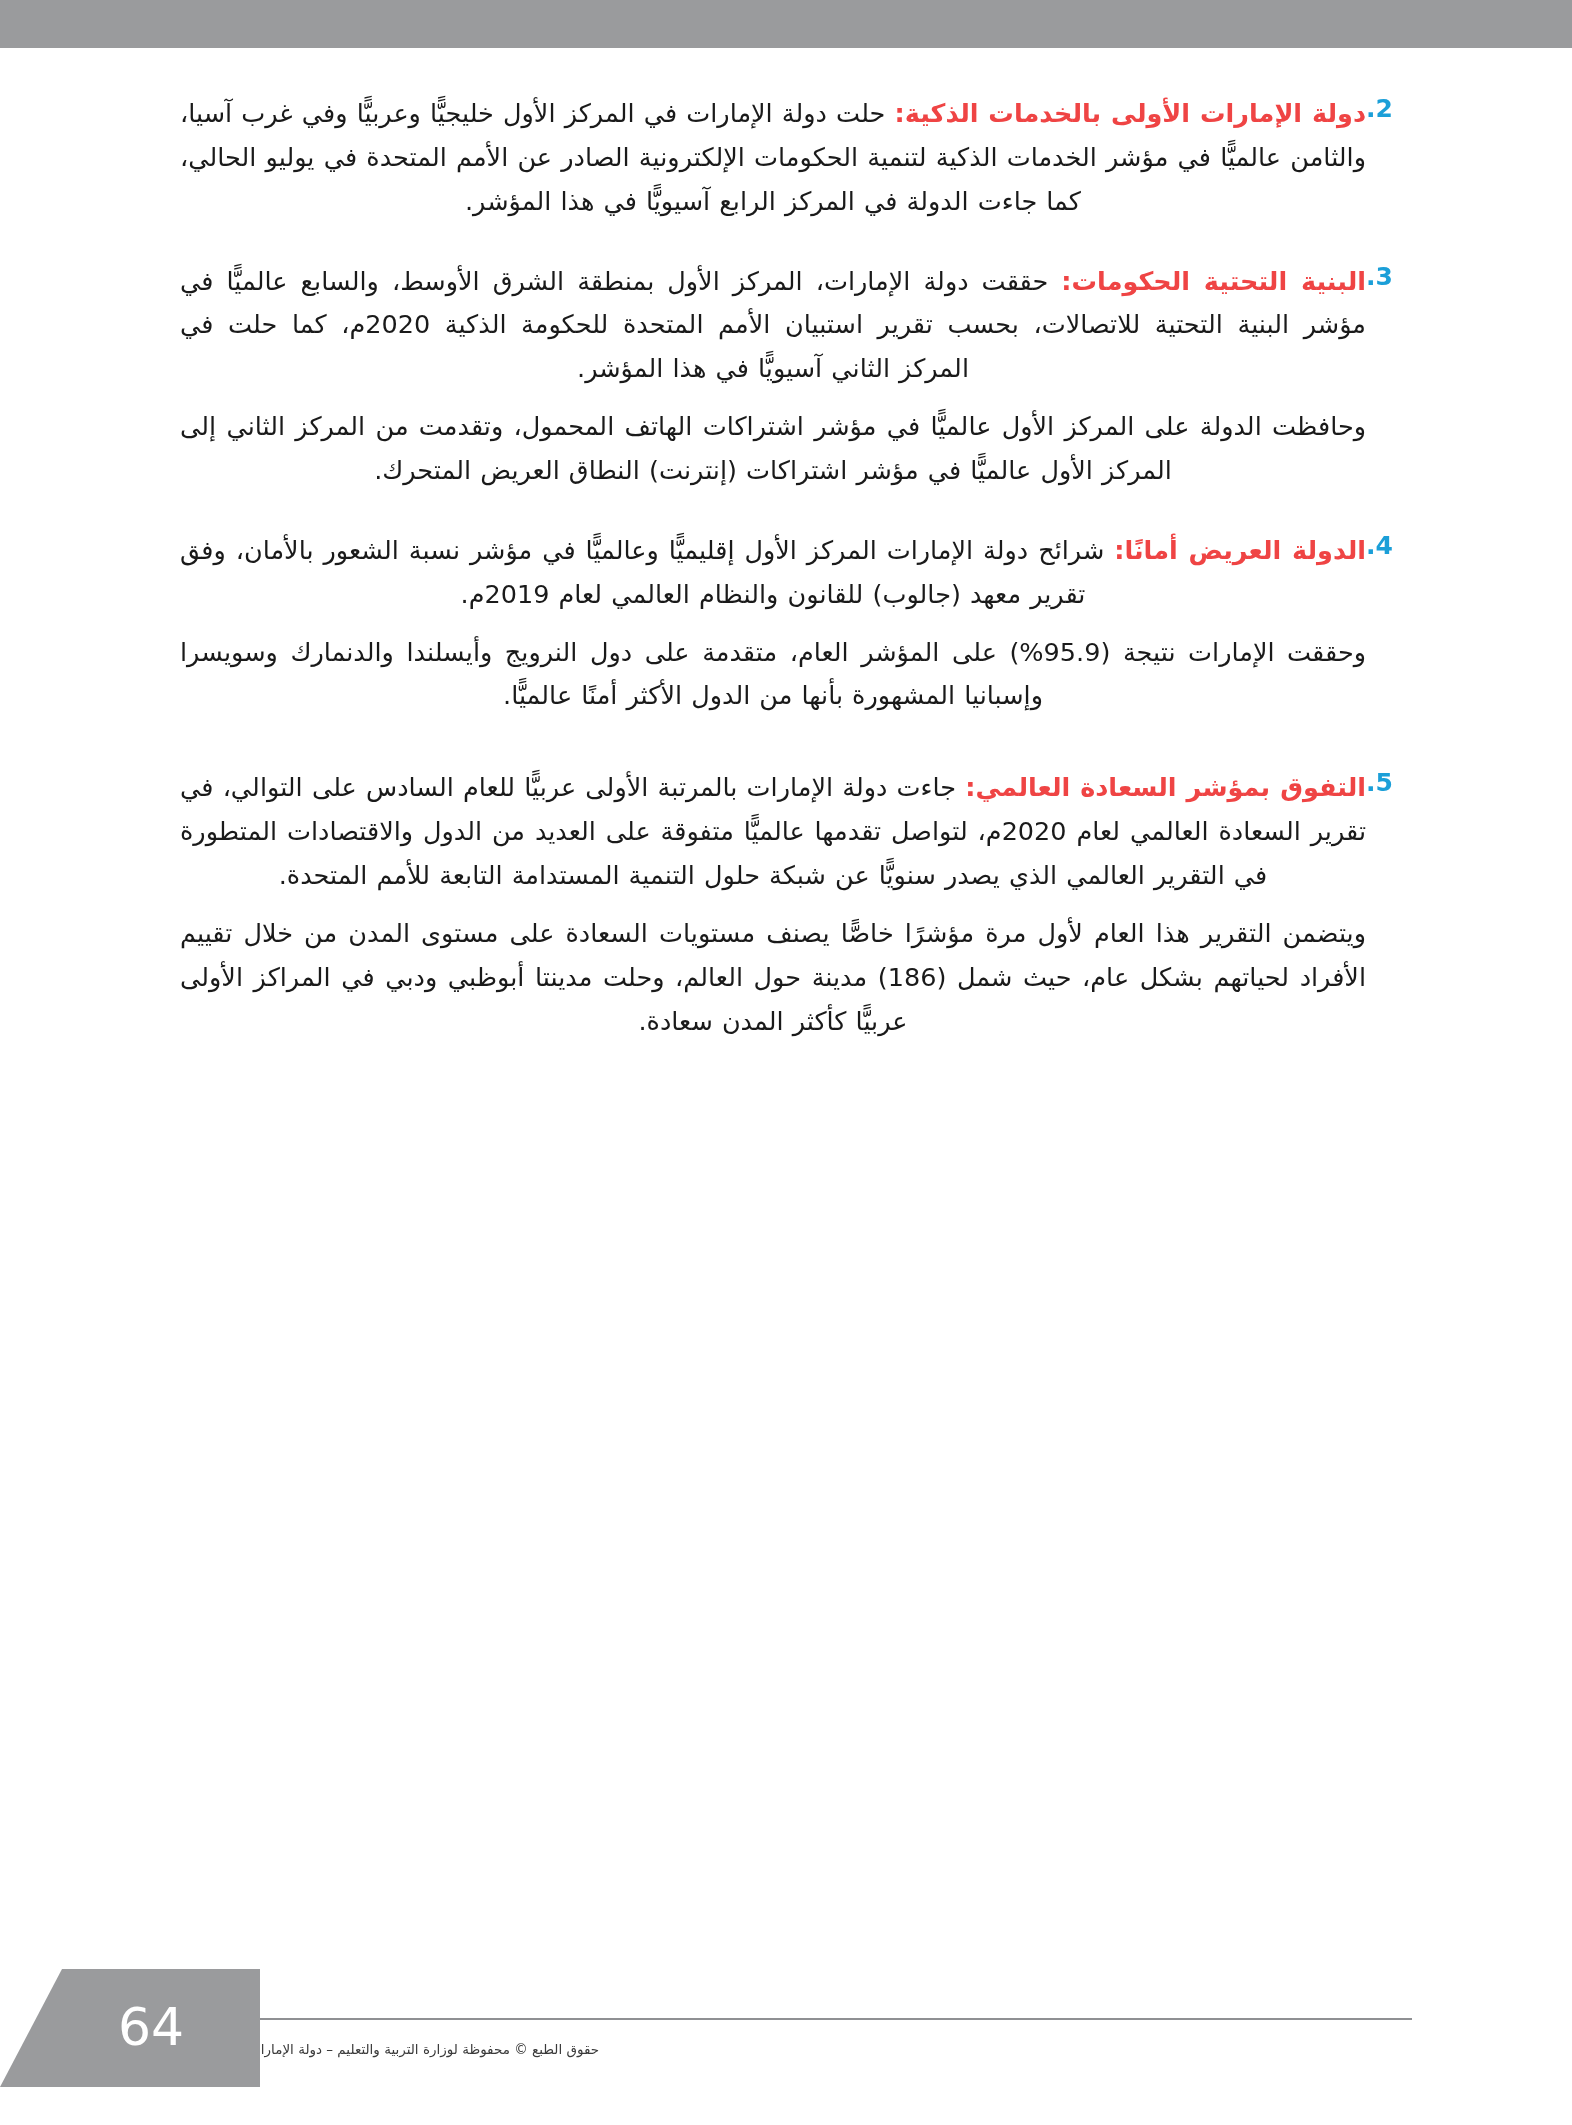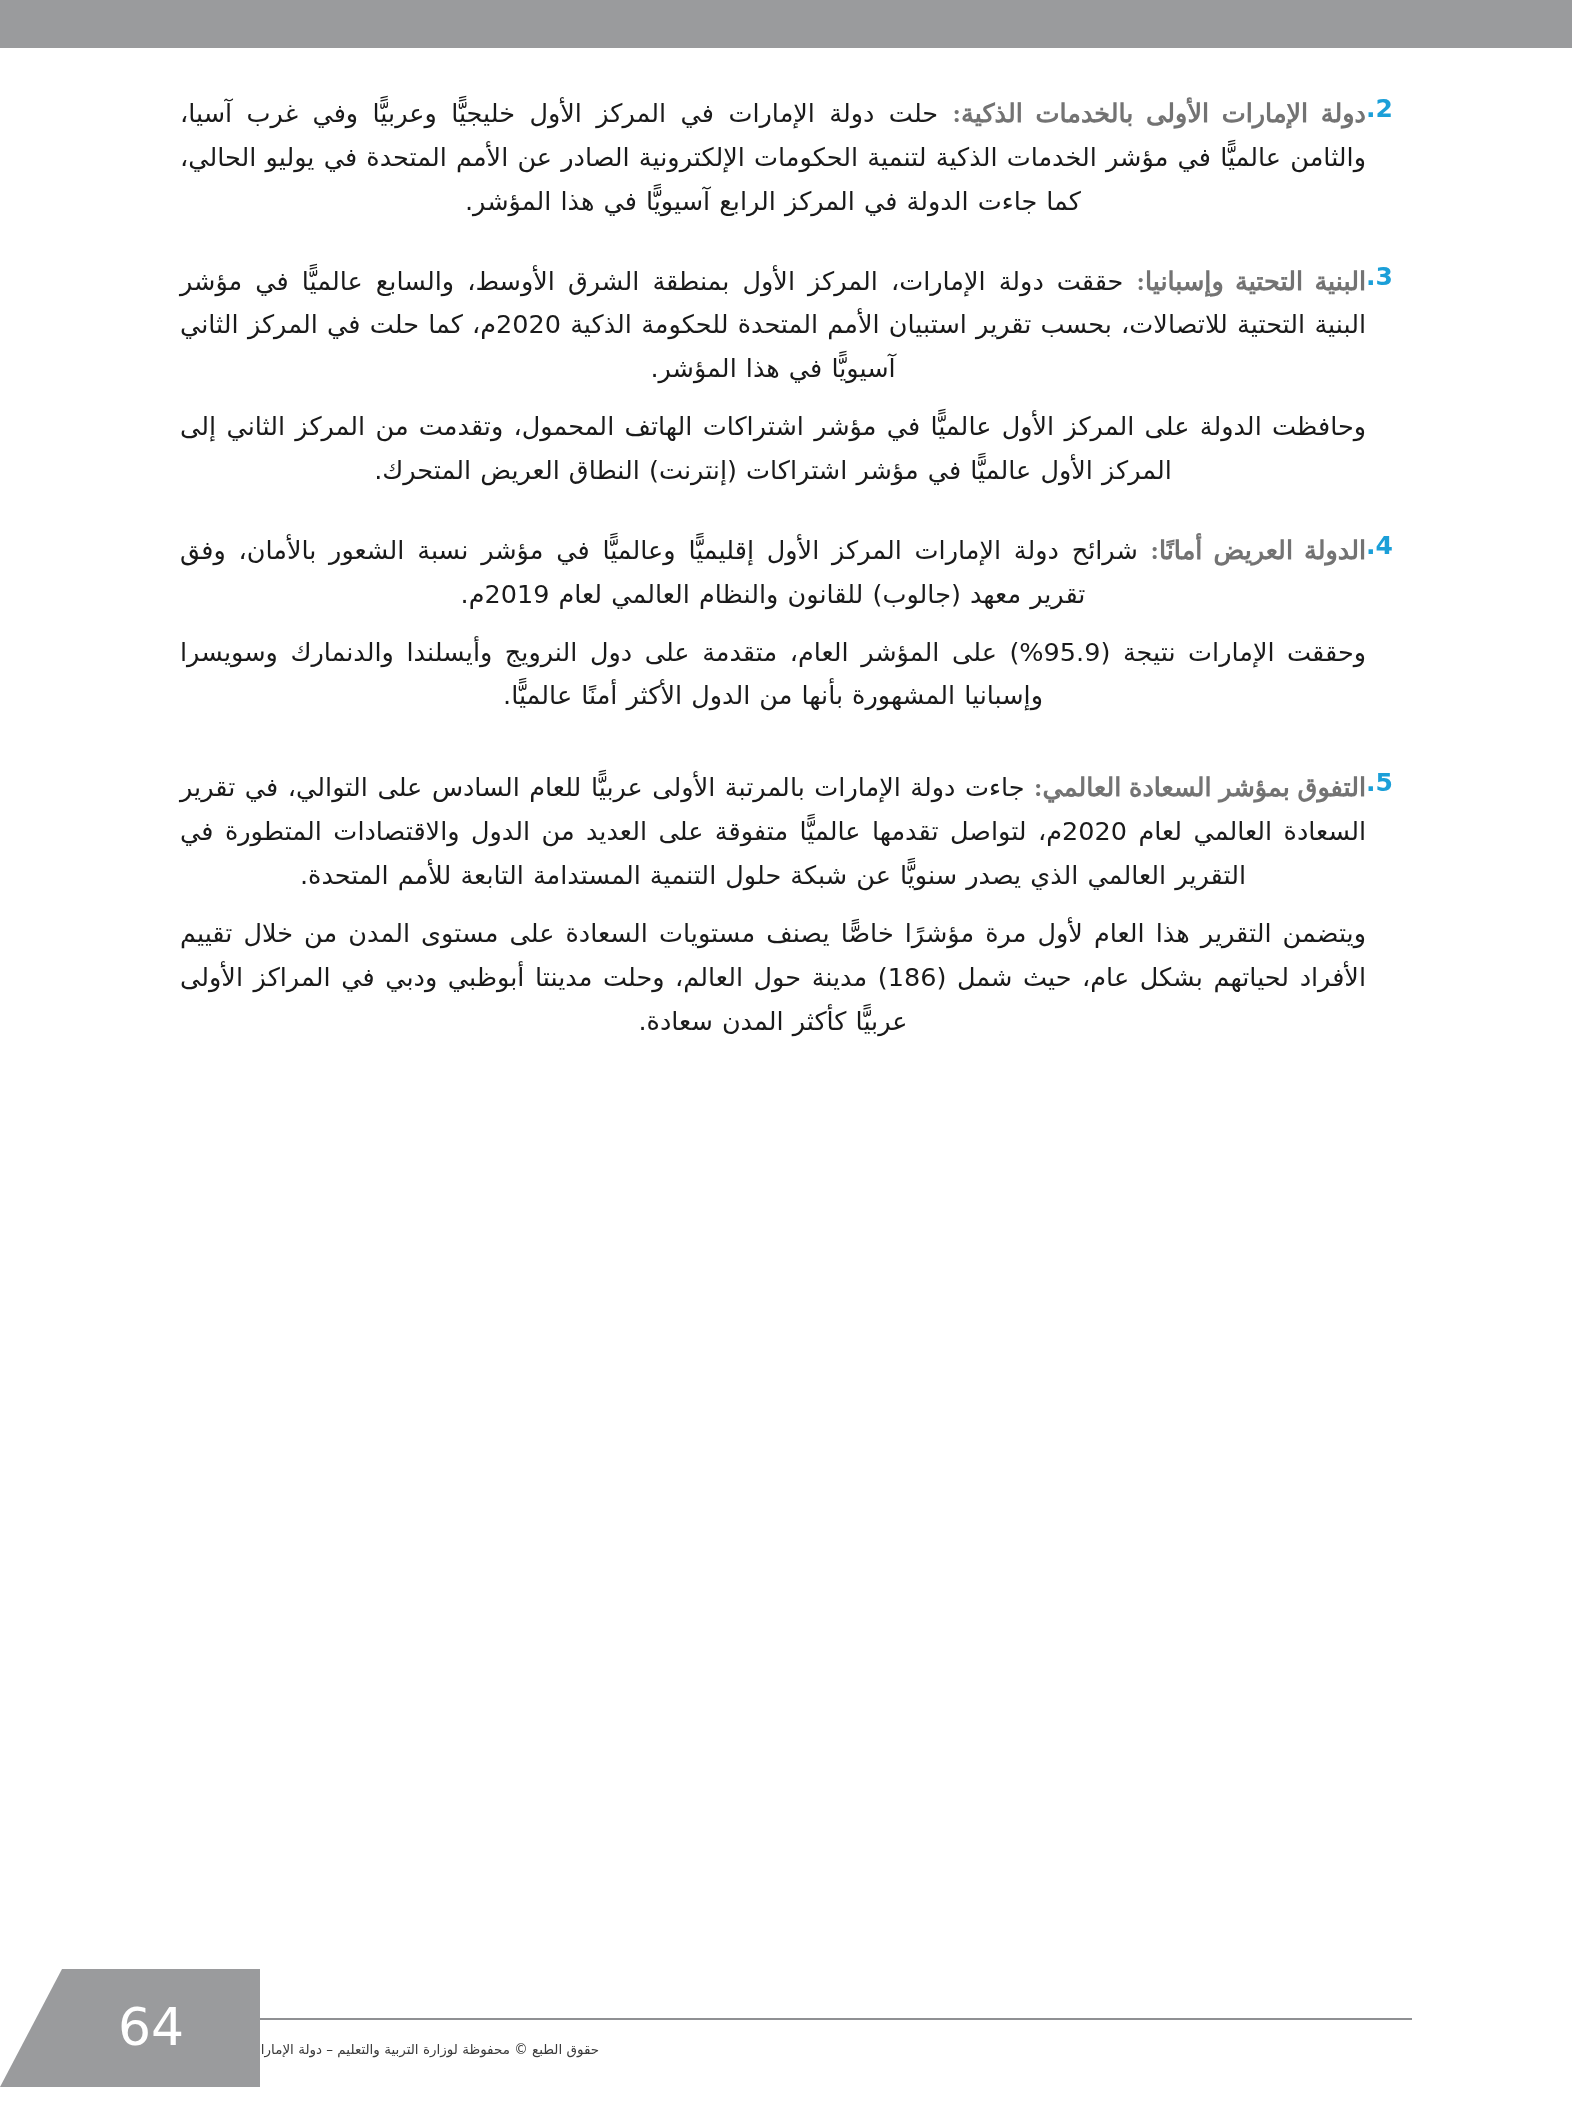--- a/index.html
+++ b/index.html
@@ -70,23 +70,22 @@
     word-spacing: 1px;
   }
   p.para.first {
     text-align: justify;
     text-align-last: center;
   }
   p.second {
     margin-top: 14px;
   }
   .lead {
-    color: #737373;
+    color: #ef4444;
     font-weight: bold;
-    font-family: Liberation Serif, serif;
   }
   .gap-small { margin-bottom: 30px; }
   .gap-med { margin-bottom: 42px; }
 
   
   .footer-line {
     position: absolute;
     left: 160px;
     right: 160px;
     bottom: 105px;
@@ -143,21 +142,21 @@
     <div class="item gap-small">
       <div class="item-num">2.</div>
       <div class="item-body">
         <p class="para first"><span class="lead">دولة الإمارات الأولى بالخدمات الذكية:</span><span> حلت دولة الإمارات في المركز الأول خليجيًّا وعربيًّا وفي غرب آسيا، والثامن عالميًّا في مؤشر الخدمات الذكية لتنمية الحكومات الإلكترونية الصادر عن الأمم المتحدة في يوليو الحالي، كما جاءت الدولة في المركز الرابع آسيويًّا في هذا المؤشر.</span></p>
       </div>
     </div>
 
     <div class="item gap-small">
       <div class="item-num">3.</div>
       <div class="item-body">
-        <p class="para first"><span class="lead">البنية التحتية وإسبانيا:</span><span> حققت دولة الإمارات، المركز الأول بمنطقة الشرق الأوسط، والسابع عالميًّا في مؤشر البنية التحتية للاتصالات، بحسب تقرير استبيان الأمم المتحدة للحكومة الذكية 2020م، كما حلت في المركز الثاني آسيويًّا في هذا المؤشر.</span></p>
+        <p class="para first"><span class="lead">البنية التحتية الحكومات:</span><span> حققت دولة الإمارات، المركز الأول بمنطقة الشرق الأوسط، والسابع عالميًّا في مؤشر البنية التحتية للاتصالات، بحسب تقرير استبيان الأمم المتحدة للحكومة الذكية 2020م، كما حلت في المركز الثاني آسيويًّا في هذا المؤشر.</span></p>
         <p class="para second">وحافظت الدولة على المركز الأول عالميًّا في مؤشر اشتراكات الهاتف المحمول، وتقدمت من المركز الثاني إلى المركز الأول عالميًّا في مؤشر اشتراكات (إنترنت) النطاق العريض المتحرك.</p>
       </div>
     </div>
 
     <div class="item gap-med">
       <div class="item-num">4.</div>
       <div class="item-body">
         <p class="para first"><span class="lead">الدولة العريض أمانًا:</span><span> شرائح دولة الإمارات المركز الأول إقليميًّا وعالميًّا في مؤشر نسبة الشعور بالأمان، وفق تقرير معهد (جالوب) للقانون والنظام العالمي لعام 2019م.</span></p>
         <p class="para second">وحققت الإمارات نتيجة (95.9%) على المؤشر العام، متقدمة على دول النرويج وأيسلندا والدنمارك وسويسرا وإسبانيا المشهورة بأنها من الدول الأكثر أمنًا عالميًّا.</p>
       </div>

